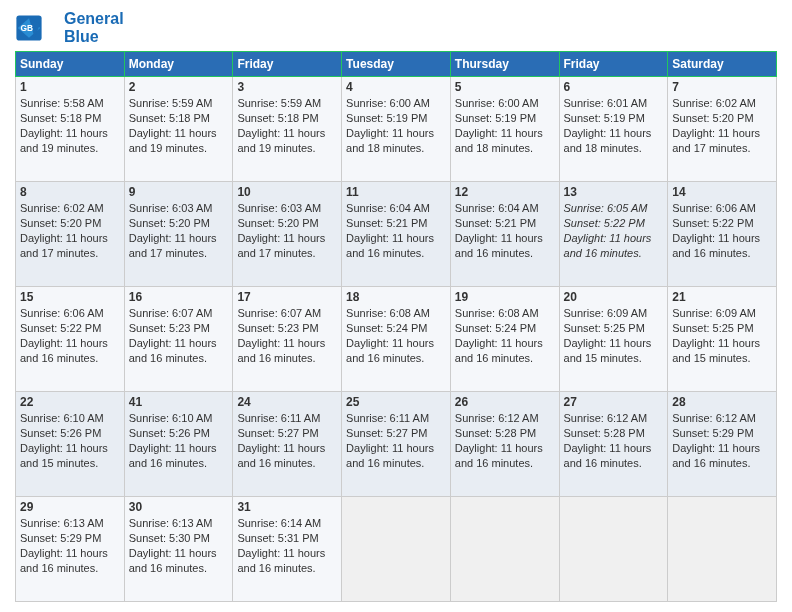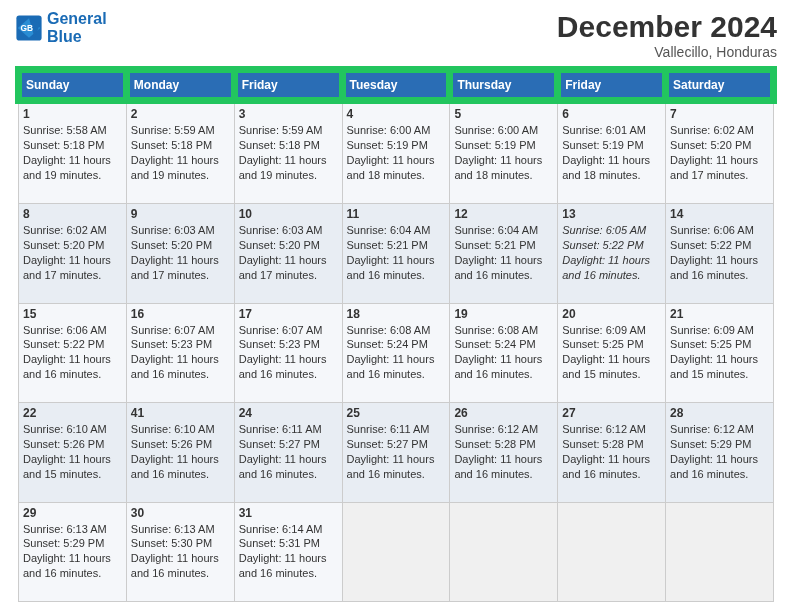--- a/index.html
+++ b/index.html
@@ -19,21 +19,21 @@
     }
     .header {
       display: flex;
       justify-content: space-between;
       align-items: flex-start;
       margin-bottom: 6px;
     }
     .logo {
       display: flex;
       align-items: center;
-      gap: 4px;
+      gap: 21px;
     }
     .logo-text {
       font-size: 16px;
       font-weight: bold;
       color: #333;
       line-height: 1.1;
     }
     .logo-text span {
       color: #1a6bb5;
     }
@@ -60,21 +60,21 @@
       width: 100%;
       table-layout: fixed;
     }
     .calendar thead tr th {
       background-color: #2a6db5;
       color: #fff;
       font-size: 12px;
       font-weight: bold;
       padding: 5px 4px;
       text-align: left;
-      border: 7px solid #22c55e;
+      border: 1px solid #22c55e;
     }
     .calendar tbody tr td {
       border: 1px solid #ccc;
       vertical-align: top;
       padding: 3px 4px;
       font-size: 9.5px;
       color: #333;
       background: #fff;
       height: 80px;
     }
@@ -111,24 +111,20 @@
         <polygon points="20,6 36,14 28,34" fill="#1a6bb5"></polygon>
         <text x="8" y="24" font-size="12" font-weight="bold" fill="white" font-family="Arial">GB</text>
       </svg>
       <div>
         <div class="logo-text">
           <span>General</span><br>
           <span style="color:#1a6bb5;">Blue</span>
         </div>
       </div>
     </div>
-    <div class="title-block">
-      <div class="main-title">December 2024</div>
-      <div class="subtitle">Vallecillo, Honduras</div>
-    </div>
   </div>
 
   <table class="calendar">
     <thead>
       <tr>
       <th>Sunday</th>
           <th>Monday</th>
           <th>Friday</th>
           <th>Tuesday</th>
           <th>Thursday</th>

